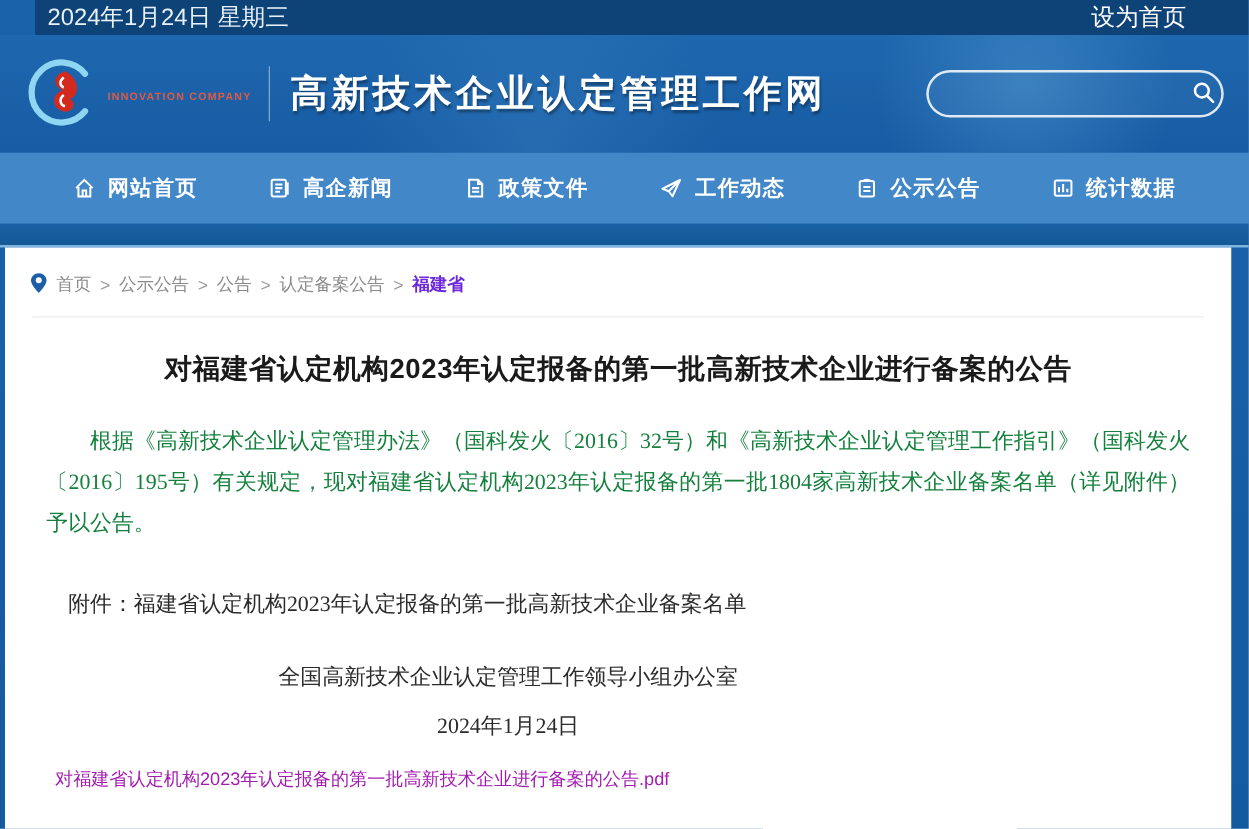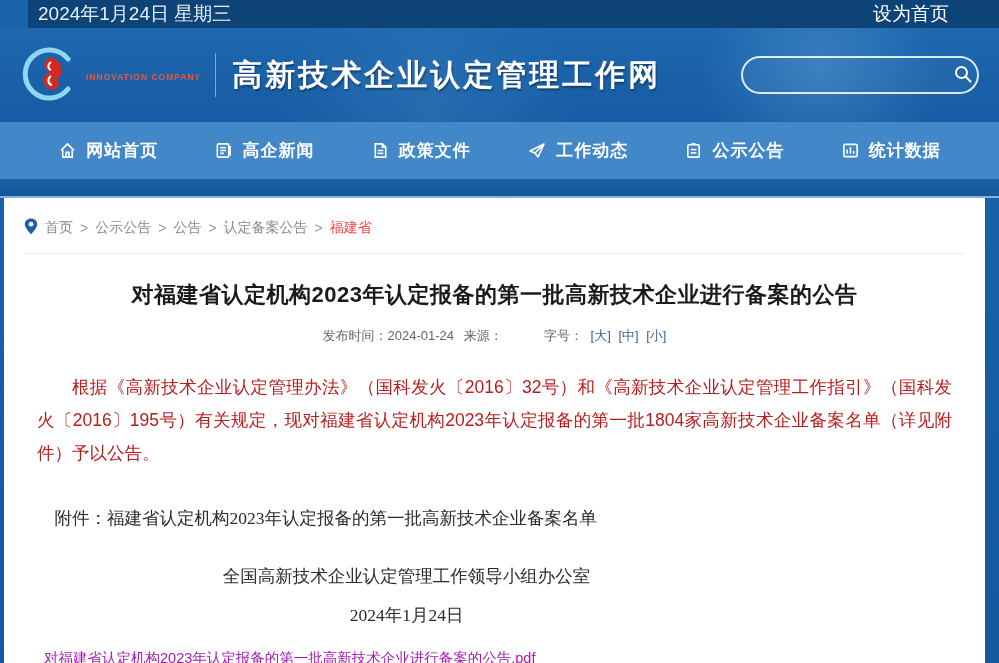--- a/index.html
+++ b/index.html
@@ -69,35 +69,35 @@
   }
   
   .content {
     background: #ffffff; margin: 0 14px 0 4px; height: 564px; position: relative;
   }
   .breadcrumb {
     display: flex; align-items: center; gap: 7px;
     padding: 20px 0 0 20px; font-size: 14px; color: #8a8a8a;
   }
   .breadcrumb a { color: #8a8a8a; text-decoration: none; cursor: pointer; }
-  .crumb-current { color: #ef4444; font-weight: normal; }
+  .crumb-current { color: #6d28d9; font-weight: bold; }
   .crumb-sep { color: #9a9a9a; }
   .divider { border: none; border-top: 1px solid #ececec; margin: 15px 22px 0 22px; }
   .article-title {
     text-align: center; font-size: 22px; font-weight: bold; color: #1a1a1a;
     margin-top: 26px; letter-spacing: 0.5px;
   }
   .article-meta {
     text-align: center; font-size: 13px; color: #666; margin-top: 17px;
   }
   .article-meta .meta-gap { display: inline-block; width: 34px; }
   .fontsize-option { color: #3b5e91; cursor: pointer; margin-left: 4px; }
   .article-body {
-    font-family: Liberation Sans, sans-serif;
-    font-size: 17.5px; color: #b91c1c; line-height: 33px;
+    font-family: Liberation Serif, serif;
+    font-size: 17.5px; color: #15803d; line-height: 33px;
     margin: 26px 33px 0 33px; text-indent: 2em; text-align: justify;
   }
   .attachment-line {
     font-family: "Liberation Serif", "DejaVu Serif", serif;
     font-size: 17.5px; color: #2b2b2b; margin: 36px 33px 0 33px; text-indent: 1em;
   }
   .signature-block { margin-top: 34px; padding-right: 176px; text-align: center;
     font-family: "Liberation Serif", "DejaVu Serif", serif; color: #2b2b2b; }
   .signature-org { font-size: 17.5px; }
   .signature-date { font-size: 17.5px; margin-top: 15px; }
@@ -233,29 +233,20 @@
     <span class="crumb-sep">&gt;</span>
     <a>认定备案公告</a>
     <span class="crumb-sep">&gt;</span>
     <span class="crumb-current">福建省</span>
   </div>
 
   <hr class="divider">
 
   <h1 class="article-title">对福建省认定机构2023年认定报备的第一批高新技术企业进行备案的公告</h1>
 
-  <div class="article-meta">
-    <span>发布时间：</span><span>2024-01-24</span>
-    <span style="margin-left:6px;">来源：</span>
-    <span class="meta-gap"></span>
-    <span>字号：</span>
-    <a class="fontsize-option">[大]</a>
-    <a class="fontsize-option">[中]</a>
-    <a class="fontsize-option">[小]</a>
-  </div>
 
   <p class="article-body">根据《高新技术企业认定管理办法》（国科发火〔2016〕32号）和《高新技术企业认定管理工作指引》（国科发火〔2016〕195号）有关规定，现对福建省认定机构2023年认定报备的第一批1804家高新技术企业备案名单（详见附件）予以公告。</p>
 
   <p class="attachment-line">附件：福建省认定机构2023年认定报备的第一批高新技术企业备案名单</p>
 
   <div class="signature-block">
     <div class="signature-org">全国高新技术企业认定管理工作领导小组办公室</div>
     <div class="signature-date">2024年1月24日</div>
   </div>
 

